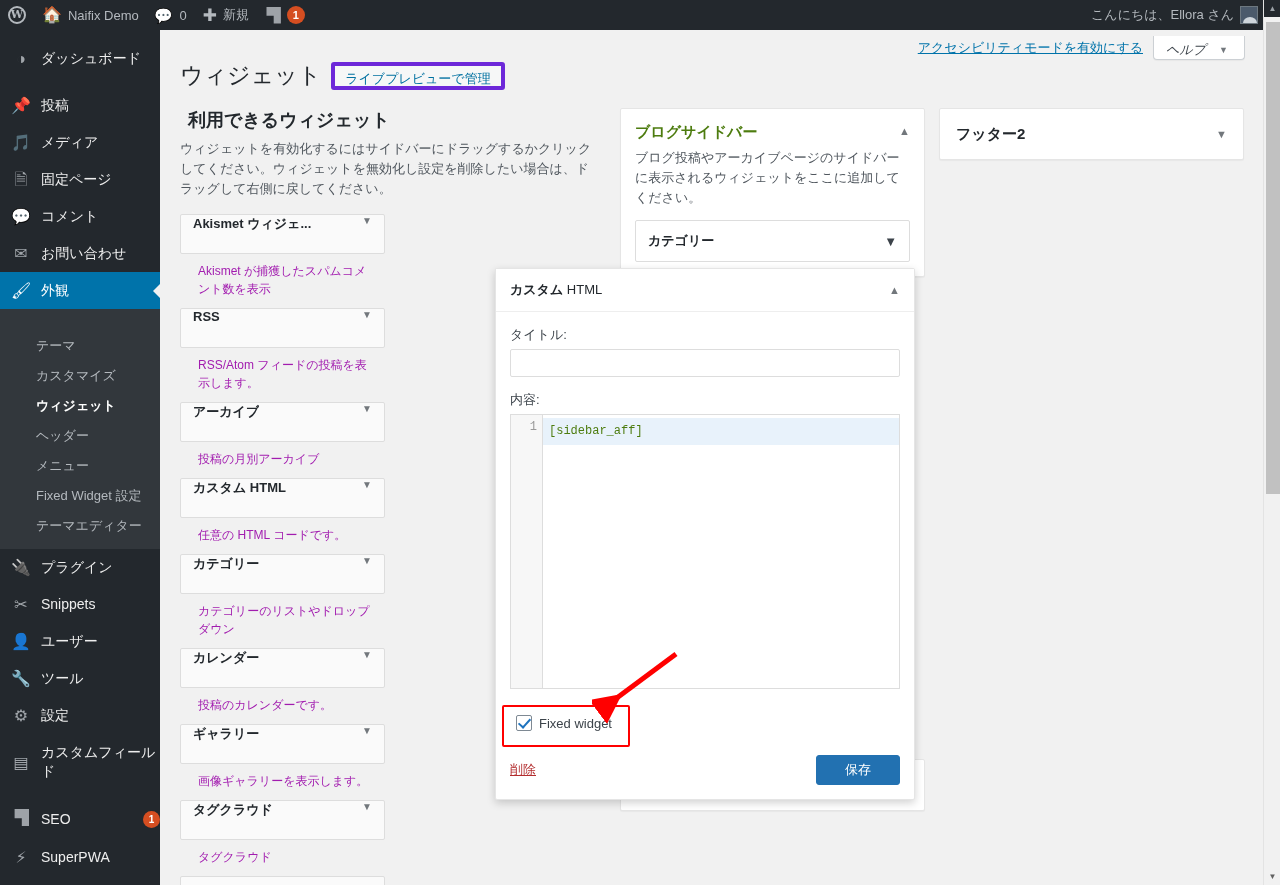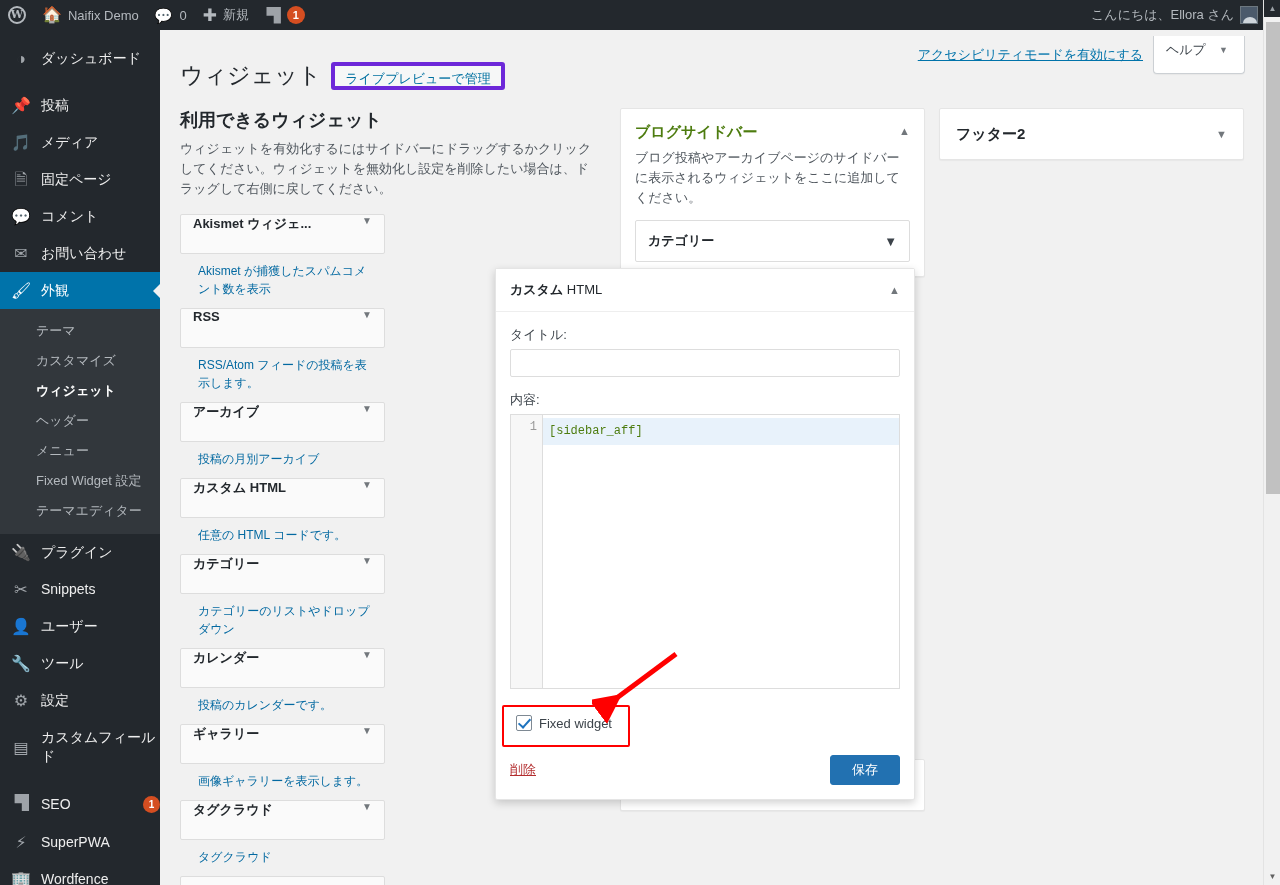--- a/index.html
+++ b/index.html
@@ -76,21 +76,21 @@
   .menu-top .mi { width: 20px; text-align: center; color: #a0a5aa; font-size: 16px; flex: 0 0 20px; }
   .menu-top.current {
     background: #0073aa; color: #fff; font-weight: 400;
   }
   .menu-top.current .mi { color: #fff; }
   .menu-top.current::after {
     content: ""; position: absolute; right: -1px; top: 50%; transform: translateY(-50%);
     border-style: solid; border-width: 8px 8px 8px 0;
     border-color: transparent #f1f1f1 transparent transparent;
   }
-  .submenu { background: #32373c; padding: 7px 0 8px; }
+  .submenu { background: #32373c; padding: 22px 0 8px; }
   .sub-item {
     display: block; padding: 6px 0 6px 36px; color: #b4b9be; font-size: 13px;
     cursor: pointer; line-height: 18px;
   }
   .sub-item.current { color: #fff; font-weight: bold; }
   .menu-label { flex: 1; }
   .mi-badge {
     background: #d54e21; color: #fff; border-radius: 10px; font-size: 10px;
     min-width: 17px; height: 17px; line-height: 17px; text-align: center;
     padding: 0 5px; font-weight: 600; margin-left: 2px;
@@ -104,24 +104,25 @@
   #wpcontent-inner { padding: 10px 20px 0 20px; position: relative; height: 100%; }
 
   .screen-meta-links {
     position: absolute; right: 20px; top: 6px; display: flex; align-items: center; gap: 10px;
   }
   .acc-link {
     color: #0073aa; text-decoration: underline; font-size: 13px; cursor: pointer;
   }
   .help-tab {
     background: #fff; border: 1px solid #ccd0d4; border-top: none;
-    border-radius: 0 0 4px 4px; padding: 5px 12px 14px;
+    border-radius: 0 0 4px 4px; padding: 5px 12px 0;
     color: #3c434a; font-size: 13px; cursor: pointer;
     display: flex; align-items: center; gap: 13px; min-width: 92px;
     box-shadow: 0 1px 1px rgba(0,0,0,.04);
+    font-style: italic;
   }
   .help-tab .caret { font-size: 9px; color: #72777c; }
 
   h1.page-title {
     font-size: 23px; font-weight: 400; color: #23282d; margin: 12px 0 0;
     padding: 9px 0 4px 0; line-height: 29px; display: flex; align-items: center; gap: 10px;
   }
   .btn-linkish {
     font-size: 13px; line-height: 2; font-weight: 400;
     background: #f6f7f7; border: 4px solid #6d28d9; color: #0071a1;
@@ -129,39 +130,39 @@
   }
 
   
   #widgets-wrap {
     display: flex; gap: 0; margin-top: 14px; position: relative; align-items: flex-start;
   }
   #left-col { width: 440px; flex: 0 0 440px; padding-right: 18px; }
   #mid-col  { width: 305px; flex: 0 0 305px; }
   #right-col{ width: 305px; flex: 0 0 305px; margin-left: 14px; }
 
-  h2.sec-title { font-size: 18px; font-weight: 600; color: #23282d; margin: 0 0 6px; line-height: 1.4; }
+  h2.sec-title { font-size: 18px; font-weight: 600; color: #23282d; margin: 0 8px 6px; line-height: 1.4; }
   p.sec-desc { font-size: 13px; line-height: 1.55; color: #50575e; margin: 0 0 14px; }
 
   .widget-grid { display: flex; flex-wrap: wrap; }
   .widget-cell { width: 205px; margin: 0 20px 0 0; }
   .widget-cell:nth-child(2n) { margin-right: 0; }
 
   .widget-top {
     background: #fafafa; border: 1px solid #ddd; border-radius: 2px;
     padding: 0 12px; height: 40px; display: flex; align-items: flex-start;
     justify-content: space-between; cursor: move; margin-bottom: 0;
   }
   .widget-top .wt-title {
     font-size: 13px; font-weight: bold; color: #23282d;
     white-space: nowrap; overflow: hidden; text-overflow: ellipsis;
   }
   .widget-top .caret { color: #72777c; font-size: 10px; margin-left: 8px; }
   .widget-desc {
-    font-size: 12px; color: #0369a1; line-height: 1.5;
+    font-size: 12px; color: #a21caf; line-height: 1.5;
     padding: 8px 12px 10px 18px;
   }
 
   
   .sb-panel {
     background: #fff; border: 1px solid #e5e5e5; border-radius: 2px;
     margin-bottom: 14px; box-shadow: 0 1px 1px rgba(0,0,0,.04);
   }
   .sb-head {
     display: flex; align-items: flex-start; justify-content: space-between;
@@ -241,21 +242,21 @@
     position: absolute; left: 6px; top: 4px; width: 128px; height: 42px;
     border: 2px solid #ff0000; border-radius: 2px; pointer-events: none;
   }
   .foot-row {
     display: flex; align-items: center; justify-content: space-between;
     padding: 6px 14px 14px;
   }
   .del-link { color: #b32d2e; font-size: 13px; text-decoration: underline; cursor: pointer; text-align: right; }
   .btn-primary {
     background: #2271b1; border: 1px solid #2271b1; color: #fff;
-    font-size: 13px; border-radius: 3px; padding: 0 21px; height: 30px;
+    font-size: 13px; border-radius: 3px; padding: 0 28px; height: 30px;
     cursor: pointer; min-width: 52px;
   }
 
   
   #red-arrow { position: absolute; left: 592px; top: 650px; z-index: 60; pointer-events: none; }
 
   
   #vscroll {
     position: absolute; right: 0; top: 0; width: 17px; height: 885px;
     background: #f1f1f1; z-index: 70; border-left: 1px solid #e3e3e3;

